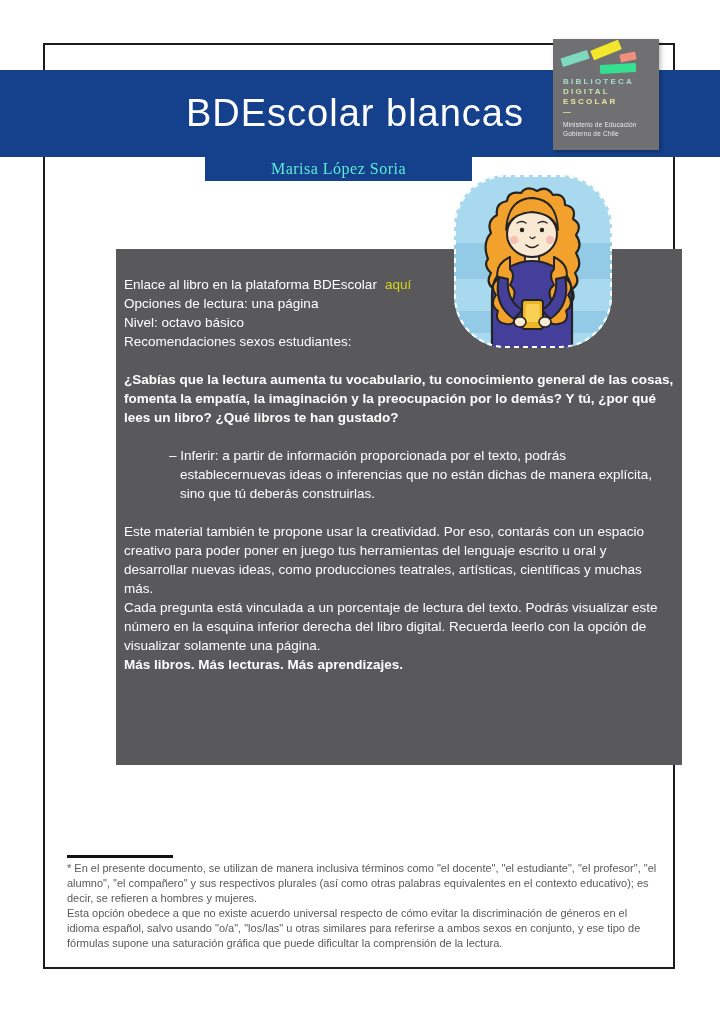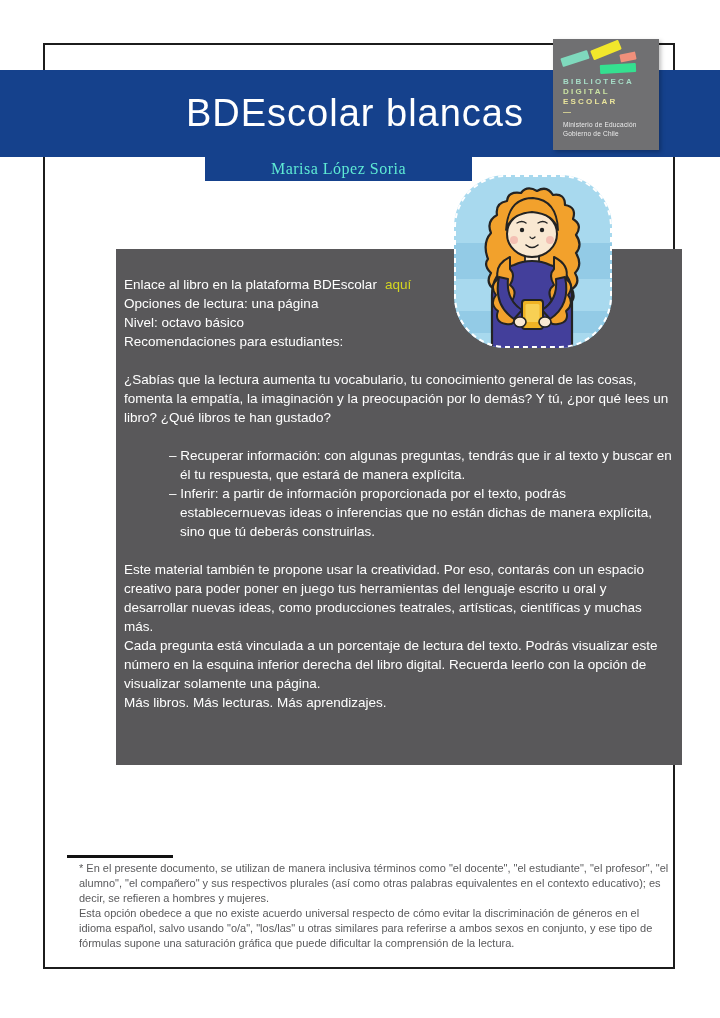--- a/index.html
+++ b/index.html
@@ -44,29 +44,29 @@
   
   .illustration{position:absolute;left:452px;top:173px;width:162px;height:177px;z-index:4;}
   
   .gray-box{
     position:absolute;left:87px;top:249px;width:566px;height:516px;
     background:#59585a;z-index:1;box-sizing:border-box;
     padding:26px 8px 0 8px;color:#ffffff;font-size:13.5px;line-height:19px;margin-left:29px;
   }
   .gray-box p{margin:0;}
   .spacer{height:19px;}
-  .bold{font-weight:normal;}
+  .bold{font-weight:bold;}
   .link{color:#d4d621;text-decoration:none;margin-left:8px;cursor:pointer;}
   .skill{margin-left:45px;padding-left:11px;text-indent:-11px;}
   .closing{margin-top:26px;}
   
   .footnote-rule{position:absolute;left:67px;top:855px;width:106px;height:3px;background:#111;}
   .footnote{
     position:absolute;left:67px;top:861px;width:592px;
-    color:#59595b;font-size:11px;line-height:15px;margin-left:12px;
+    color:#59595b;font-size:11px;line-height:15px;
   }
   .footnote p{margin:0;}
 </style>
 </head>
 <body>
 
 <div class="canvas">
 
   <div class="page-border"></div>
 
@@ -151,25 +151,24 @@
       <ellipse cx="93" cy="149" rx="6" ry="5" fill="#f9e8d2" stroke="#232323" stroke-width="1.6"></ellipse>
     </g>
 
     <rect x="3" y="3" width="156" height="171" rx="51" ry="51" fill="none" stroke="#ffffff" stroke-width="2" stroke-dasharray="5 4"></rect>
   </svg>
 
   <div class="gray-box">
     <p><span>Enlace al libro en la plataforma BDEscolar</span><a class="link" href="#">aquí</a></p>
     <p>Opciones de lectura: una página</p>
     <p>Nivel: octavo básico</p>
-    <p>Recomendaciones para estudiantes:</p>
+    <p>Recomendaciones sexos estudiantes:</p>
     <div class="spacer"></div>
     <p class="bold">¿Sabías que la lectura aumenta tu vocabulario, tu conocimiento general de las cosas, fomenta la empatía, la imaginación y la preocupación por lo demás? Y tú, ¿por qué lees un libro? ¿Qué libros te han gustado?</p>
     <div class="spacer"></div>
-    <div class="skill"><span>–</span> <span>Recuperar información: con algunas preguntas, tendrás que ir al texto y buscar en él tu respuesta, que estará de manera explícita.</span></div>
     <div class="skill"><span>–</span> <span>Inferir: a partir de información proporcionada por el texto, podrás establecernuevas ideas o inferencias que no están dichas de manera explícita, sino que tú deberás construirlas.</span></div>
     <div class="spacer"></div>
     <p>Este material también te propone usar la creatividad. Por eso, contarás con un espacio creativo para poder poner en juego tus herramientas del lenguaje escrito u oral y desarrollar nuevas ideas, como producciones teatrales, artísticas, científicas y muchas más.</p>
     <p>Cada pregunta está vinculada a un porcentaje de lectura del texto. Podrás visualizar este número en la esquina inferior derecha del libro digital. Recuerda leerlo con la opción de visualizar solamente una página.</p>
     <p class="bold closing">Más libros. Más lecturas. Más aprendizajes.</p>
   </div>
 
   <div class="footnote-rule"></div>
   <div class="footnote">
     <p>* En el presente documento, se utilizan de manera inclusiva términos como "el docente", "el  estudiante", "el profesor", "el alumno", "el compañero" y sus respectivos plurales (así como otras palabras equivalentes en el contexto educativo); es decir, se refieren a hombres y mujeres.</p>

